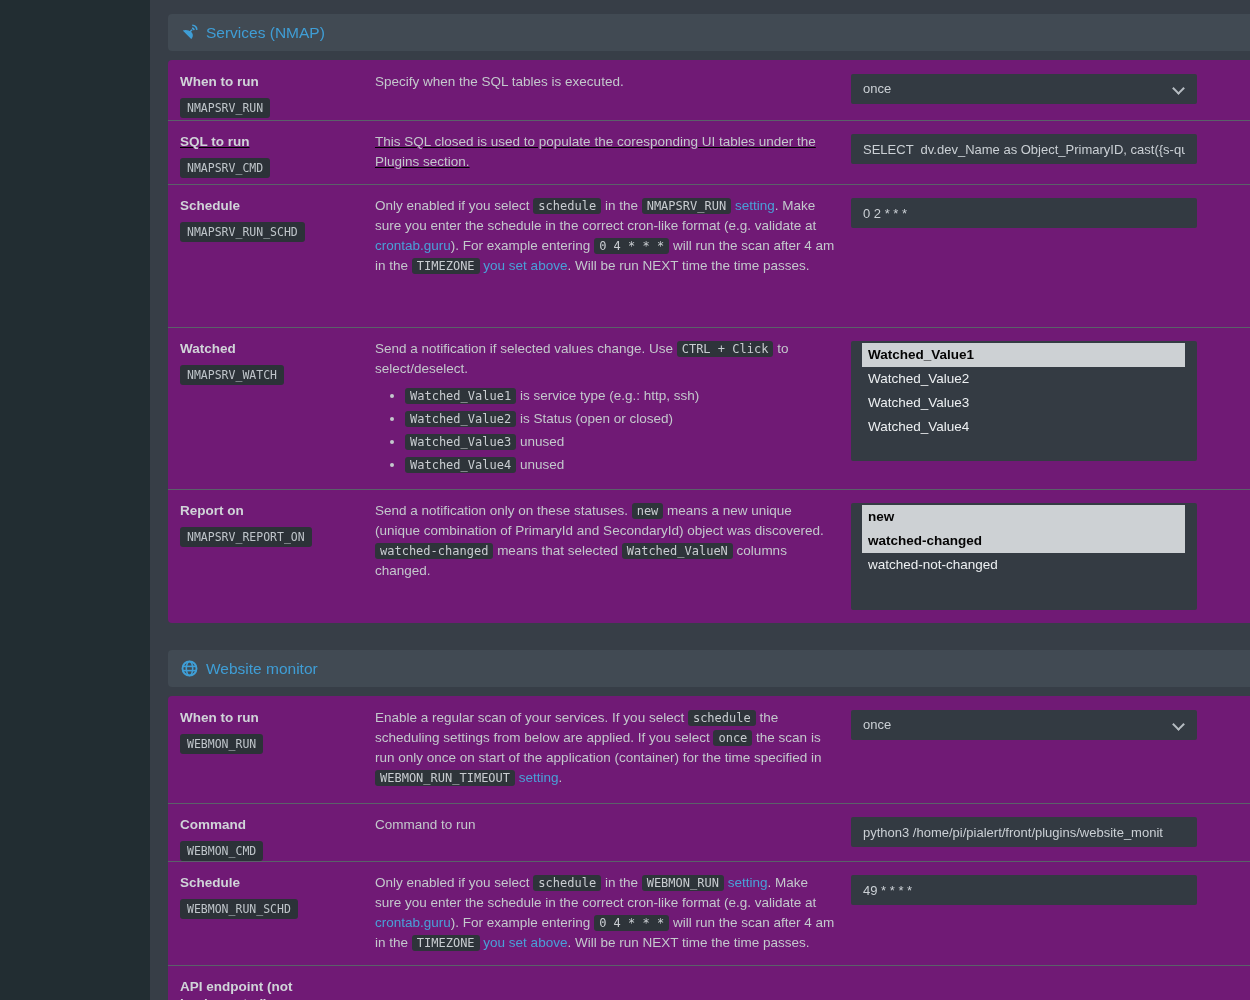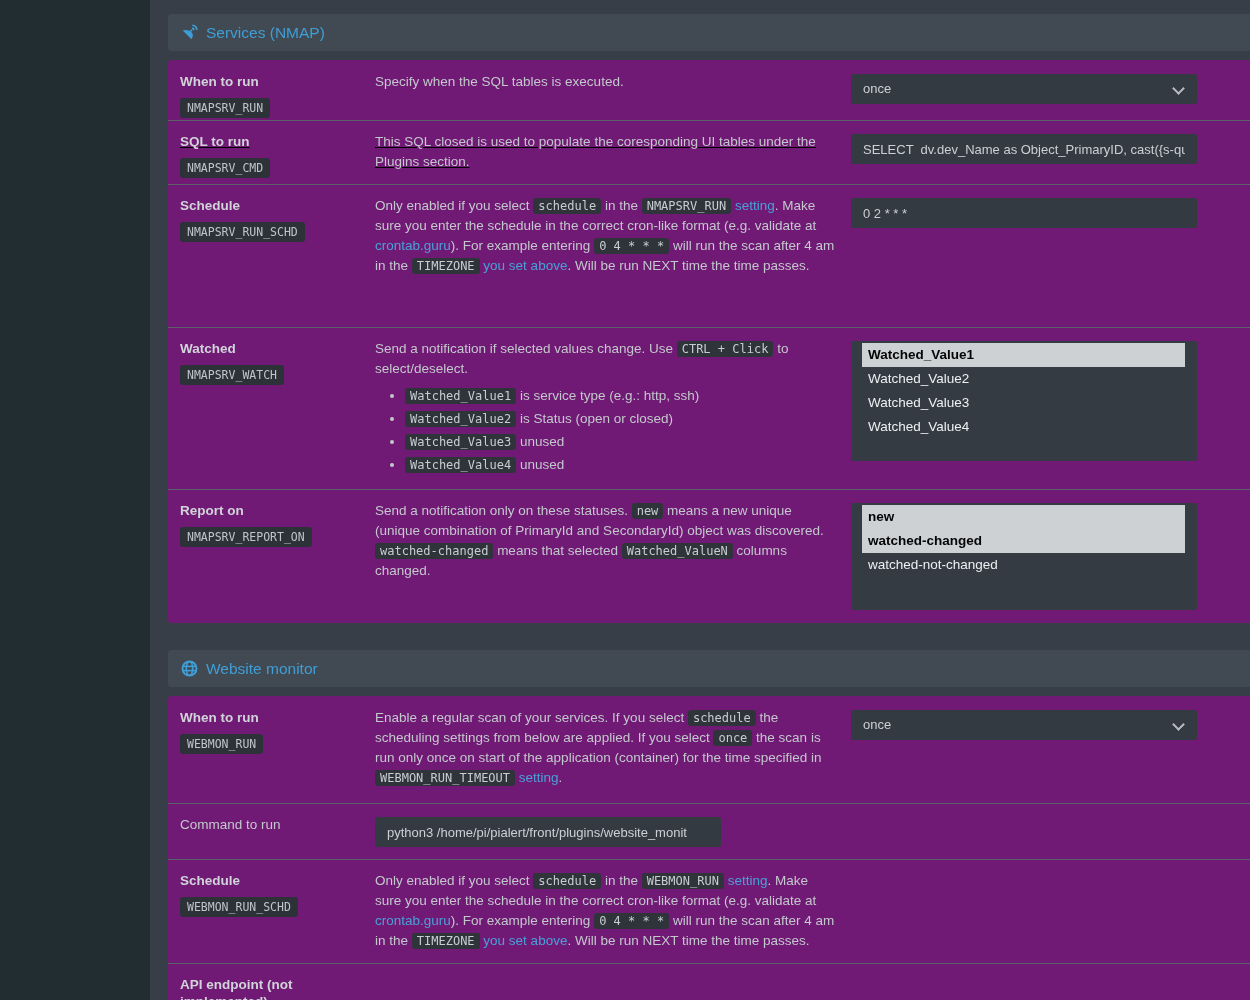--- a/index.html
+++ b/index.html
@@ -163,29 +163,34 @@
     </div>
     <div class="cell-desc">Enable a regular scan of your services. If you select <span class="code">schedule</span> the scheduling settings from below are applied. If you select <span class="code">once</span> the scan is run only once on start of the application (container) for the time specified in <span class="code">WEBMON_RUN_TIMEOUT</span> <a class="lnk">setting</a>.</div>
     <div class="cell-ctl">
             <div class="ctl-select">
               <div class="selval">once</div>
               <span class="chev"></span>
             </div>
           </div>
   </div>
         <div class="srow" style="min-height: 56px;">
+    <div class="cell-label">
+      <div class="lab">Command</div>
+      <span class="keybadge">WEBMON_CMD</span>
+    </div>
     <div class="cell-desc">Command to run</div>
     <div class="cell-ctl"><input class="ctl-input" type="text" value="python3 /home/pi/pialert/front/plugins/website_monit" style=""></div>
   </div>
         <div class="srow" style="min-height: 93px;">
     <div class="cell-label">
       <div class="lab">Schedule</div>
       <span class="keybadge">WEBMON_RUN_SCHD</span>
     </div>
     <div class="cell-desc">Only enabled if you select <span class="code">schedule</span> in the <span class="code">WEBMON_RUN</span> <a class="lnk">setting</a>. Make sure you enter the schedule in the correct cron-like format (e.g. validate at <a class="lnk">crontab.guru</a>). For example entering <span class="code">0 4 * * *</span> will run the scan after 4 am in the <span class="code">TIMEZONE</span> <a class="lnk">you set above</a>. Will be run NEXT time the time passes.</div>
+    <div class="cell-ctl"><input class="ctl-input" type="text" value="49 * * * *" style=""></div>
   </div>
         <div class="srow" style="min-height: 74px;">
     <div class="cell-label">
       <div class="lab">API endpoint (not implemented)</div>
       <span class="keybadge">WEBMON_API_SQL</span>
     </div>
   </div>
       </div>
   </div>
   </div>

